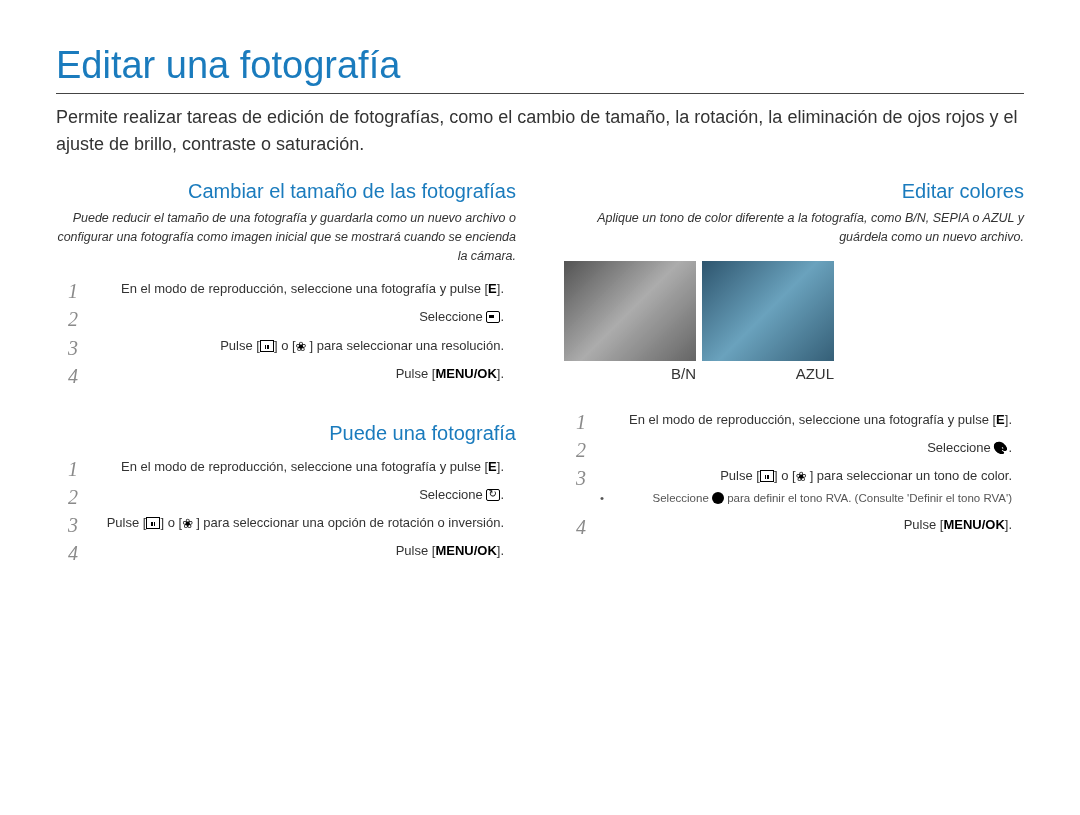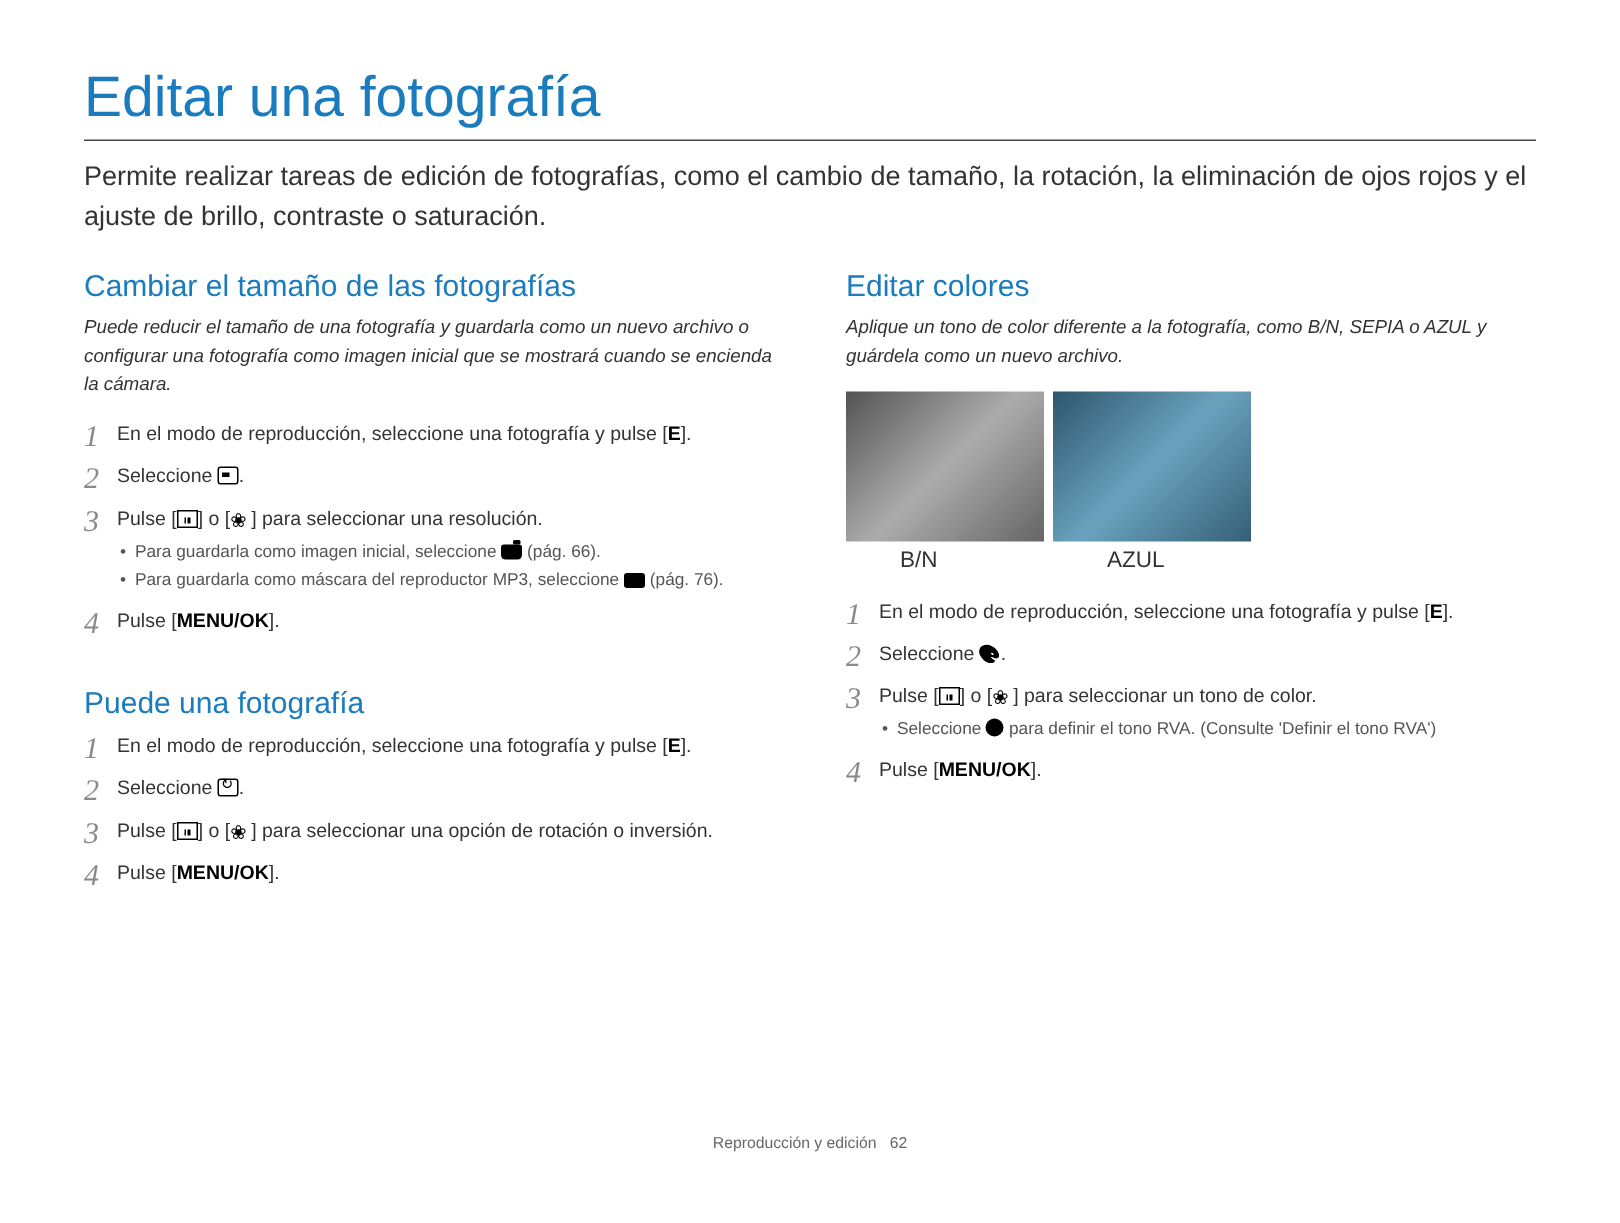--- a/index.html
+++ b/index.html
@@ -30,20 +30,21 @@
   }
   .intro {
     font-size: 18px;
     line-height: 1.5;
     color: #333;
     margin: 0 0 22px 0;
   }
   .cols {
     display: flex;
     gap: 48px;
+    text-align: right;
   }
   .col {
     flex: 1;
     min-width: 0;
   }
   .section-title {
     font-size: 20px;
     font-weight: 400;
     color: #1a7bbd;
     margin: 0 0 6px 0;
@@ -51,21 +52,21 @@
   .section-intro {
     font-size: 12.5px;
     line-height: 1.5;
     color: #333;
     margin: 0 0 14px 0;
     font-style: italic;
   }
   ol.steps {
     list-style: none;
     padding: 0;
-    margin: 0;
+    margin: 12px;
     counter-reset: step;
   }
   ol.steps > li {
     counter-increment: step;
     position: relative;
     padding-left: 22px;
     font-size: 13px;
     line-height: 1.55;
     margin-bottom: 8px;
     color: #333;
@@ -245,28 +246,20 @@
 
       <ol class="steps">
         <li>
           <span>En el modo de reproducción, seleccione una fotografía y pulse [</span><span class="bold">E</span><span>].</span>
         </li>
         <li>
           <span>Seleccione </span><span class="ic ic-resize"></span><span>.</span>
         </li>
         <li>
           <span>Pulse [</span><span class="ic ic-zoom"></span><span>] o [</span><span class="ic ic-macro"></span><span>] para seleccionar una resolución.</span>
-          <ul class="sub">
-            <li>
-              <span>Para guardarla como imagen inicial, seleccione </span><span class="ic ic-start"></span><span> (pág. 66).</span>
-            </li>
-            <li>
-              <span>Para guardarla como máscara del reproductor MP3, seleccione </span><span class="ic ic-mp3"></span><span> (pág. 76).</span>
-            </li>
-          </ul>
         </li>
         <li>
           <span>Pulse [</span><span class="bold">MENU/OK</span><span>].</span>
         </li>
       </ol>
 
       <div class="sec-gap"></div>
 
       <h2 class="section-title">Puede una fotografía</h2>
 
@@ -321,19 +314,14 @@
           </ul>
         </li>
         <li>
           <span>Pulse [</span><span class="bold">MENU/OK</span><span>].</span>
         </li>
       </ol>
 
     </div>
   </div>
 
-  <div class="footer">
-    <span>Reproducción y edición</span>
-    &nbsp;
-    <span>62</span>
-  </div>
 
 </div>
 
 </body></html>

